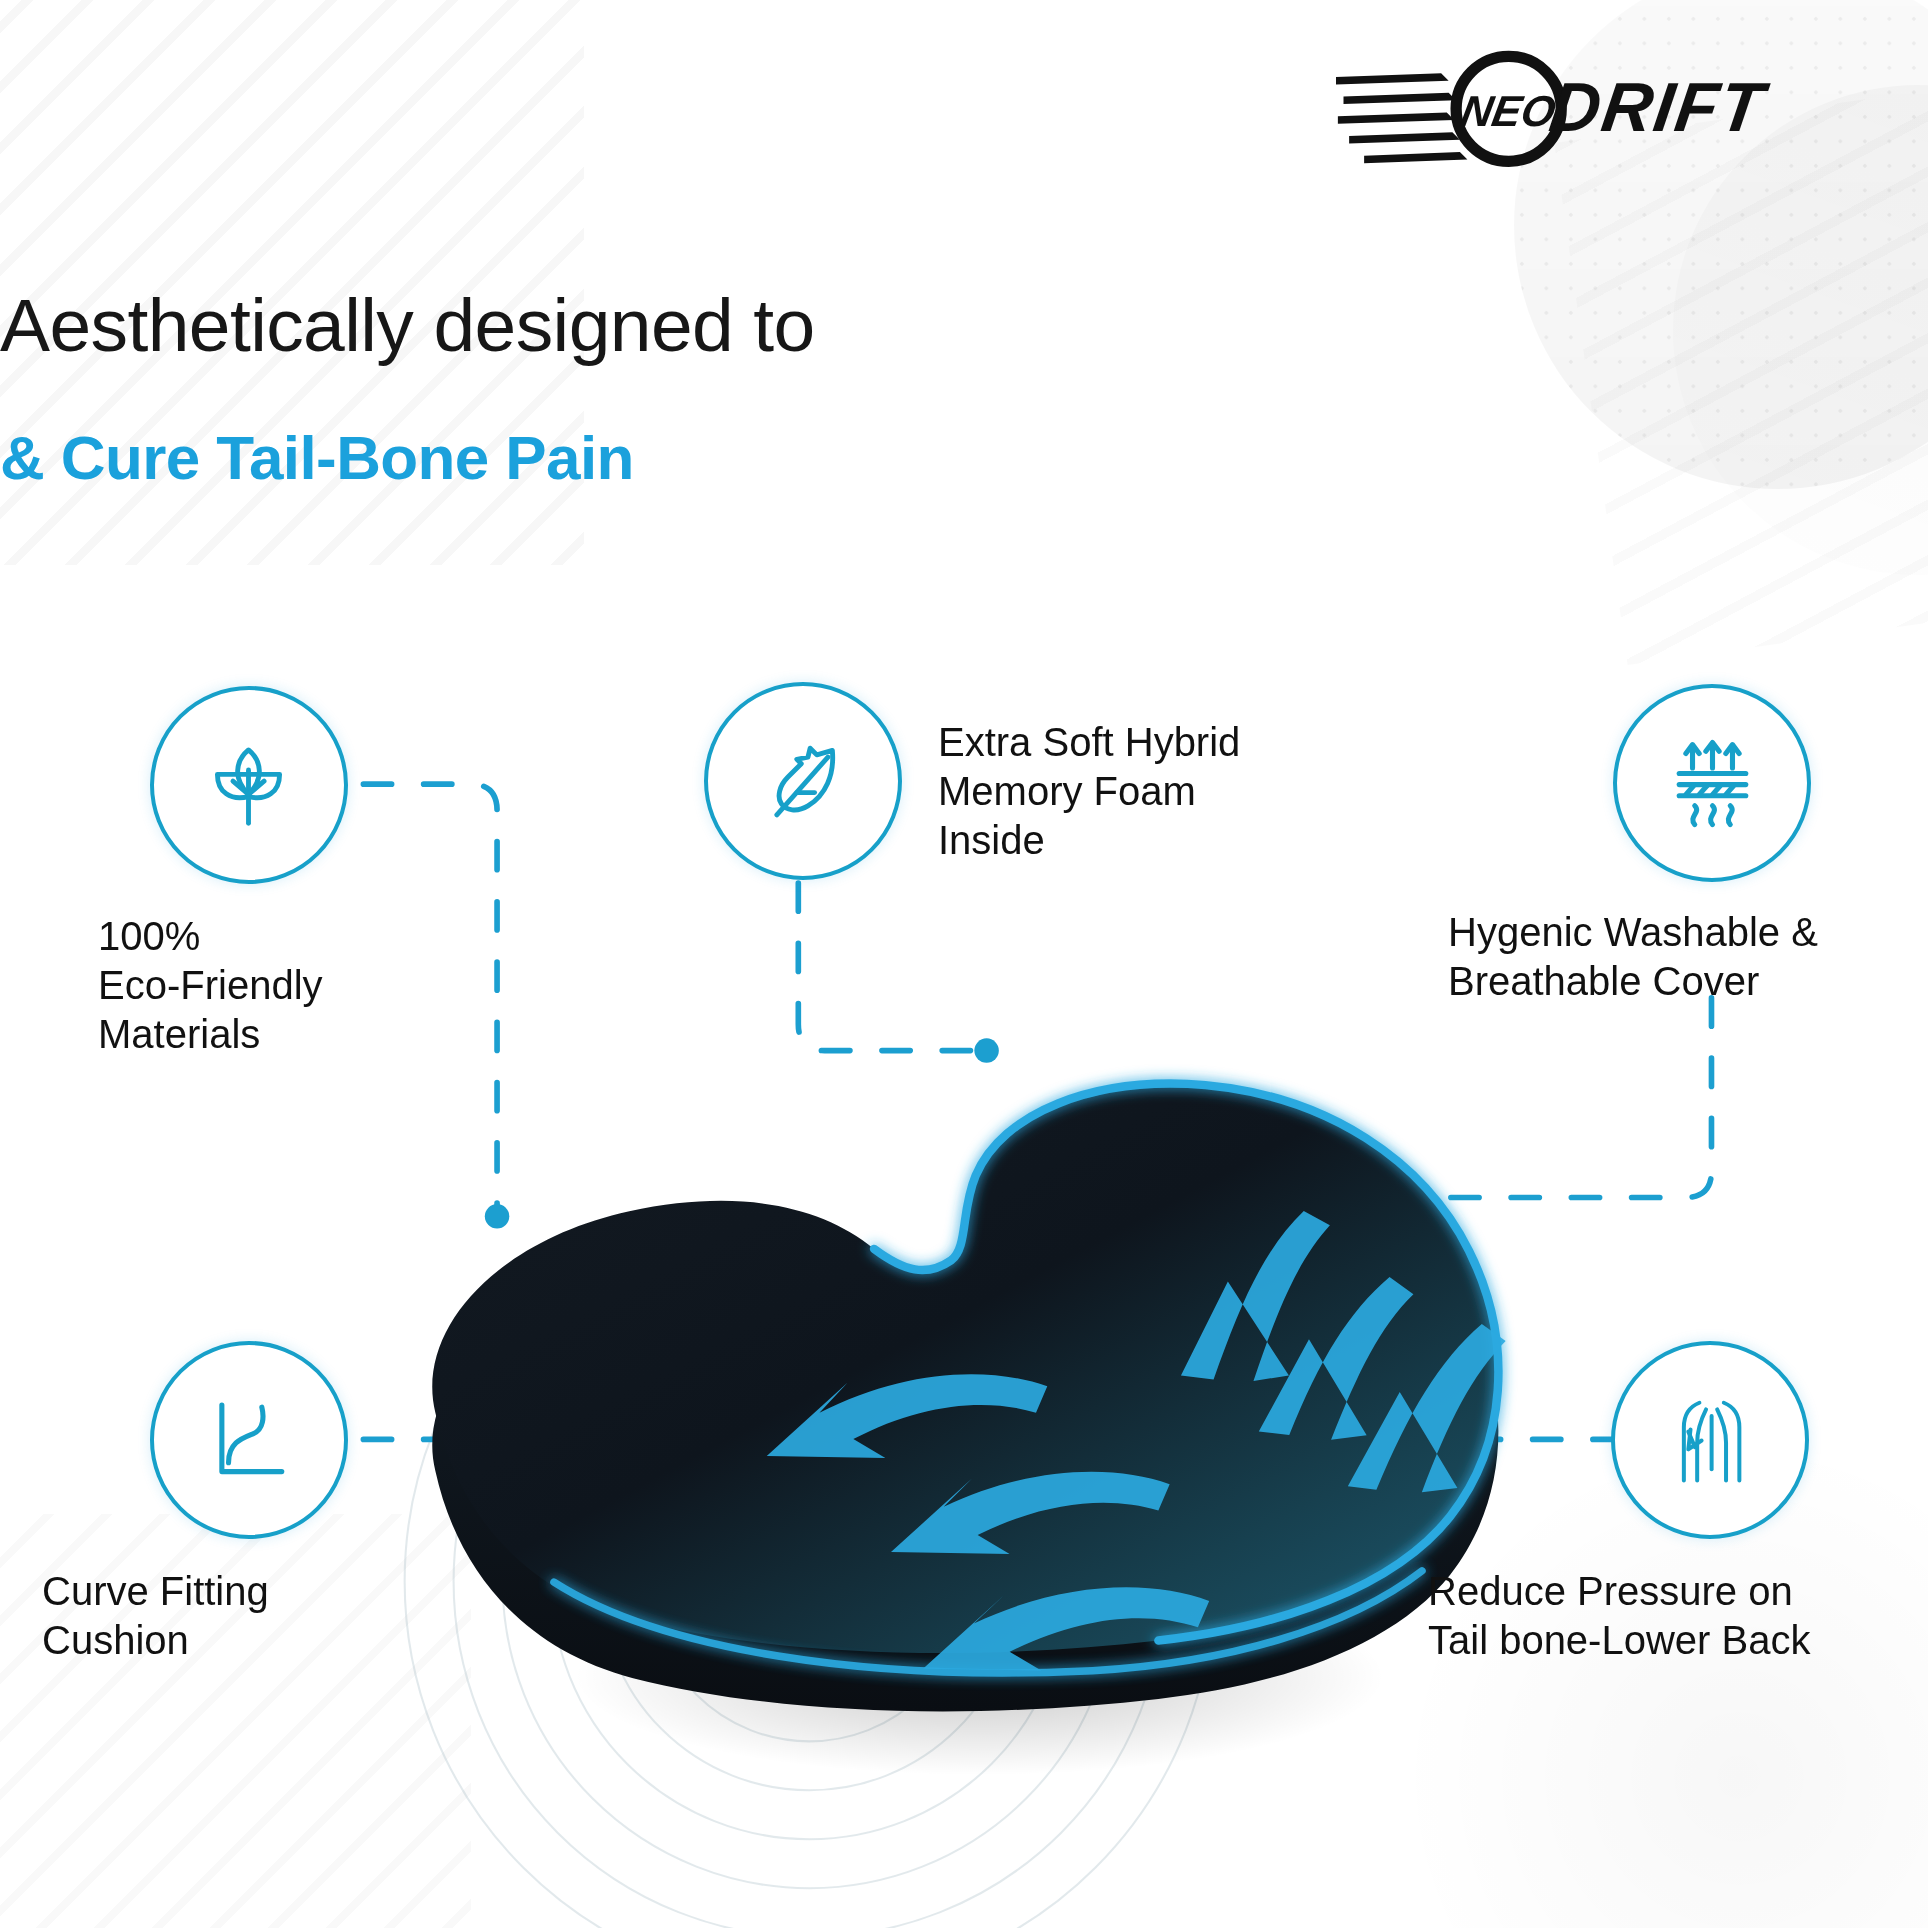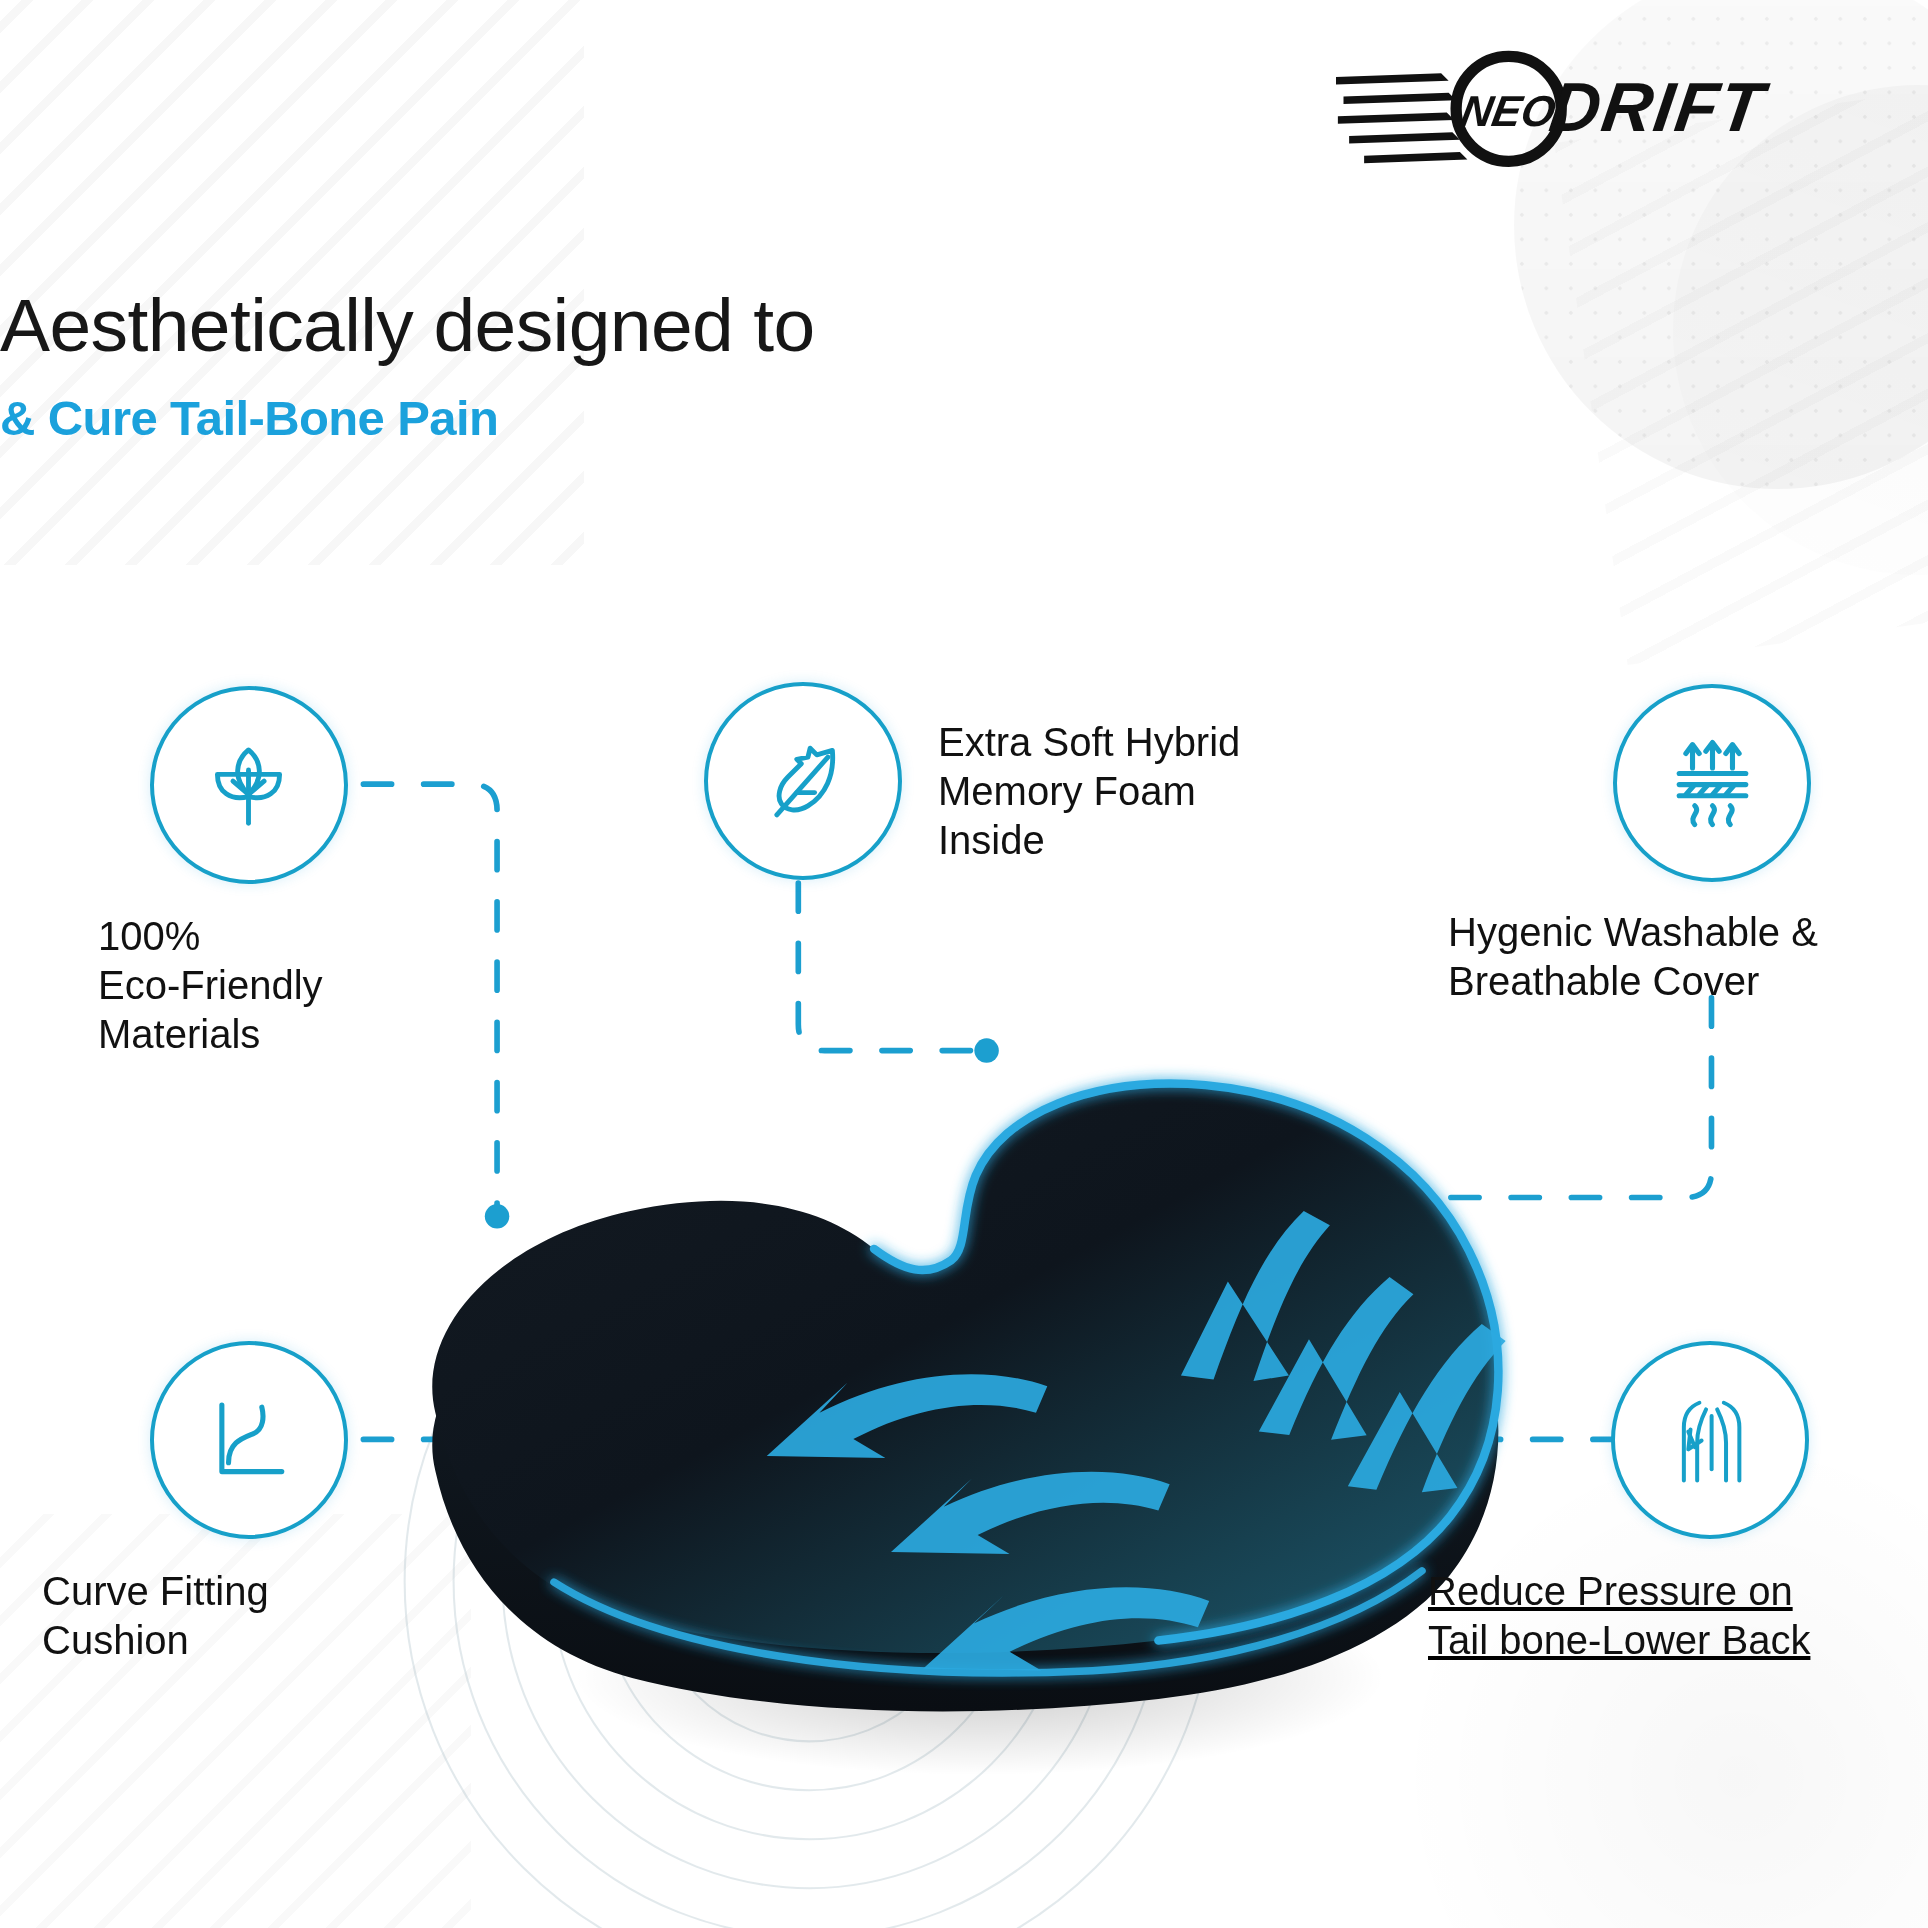--- a/index.html
+++ b/index.html
@@ -52,22 +52,23 @@
   .logo{position:absolute;left:1335px;top:45px;width:490px;height:122px;}
   .logo svg{width:100%;height:100%;display:block;}
 
   
   .headline{position:absolute;left:0;top:282px;width:1928px;text-align:left;}
   .headline .l1,.headline .l2{
     font-size:75px;line-height:87px;color:#171717;font-weight:400;
     letter-spacing:-0.6px;
   }
   .headline .l3{
-    font-size:49px;line-height:98px;color:#1BA1DC;font-weight:700;
+    font-size:62px;line-height:98px;color:#1BA1DC;font-weight:700;
     letter-spacing:-0.6px;
+    margin-top:40px;
   }
 
   
   .feat{position:absolute;}
   .icon-circle{
     width:198px;height:198px;border-radius:50%;
     border:4.7px solid #17A0C9;
     box-sizing:border-box;
     display:flex;align-items:center;justify-content:center;
     background:#ffffff;
@@ -89,21 +90,21 @@
   #feat-foam .feat-label{margin-top:36px;}
 
   #feat-cover{left:1552px;top:684px;width:320px;}
   #feat-cover .icon-circle{margin:0 auto;}
   #feat-cover .feat-label{margin-top:26px;width:527px;margin-left:-104px;}
 
   #feat-curve{left:98px;top:1341px;width:301px;}
   #feat-curve .icon-circle{margin:0 auto;}
   #feat-curve .feat-label{margin-top:28px;width:414px;margin-left:-56px;}
 
-  #feat-pressure{left:1550px;top:1341px;width:320px;text-decoration:underline;}
+  #feat-pressure{left:1550px;top:1341px;width:320px;}
   #feat-pressure .icon-circle{margin:0 auto;}
   #feat-pressure .feat-label{margin-top:28px;width:565px;margin-left:-122px;}
 
   
   #connectors{position:absolute;left:0;top:0;width:1928px;height:1928px;pointer-events:none;}
 
   
   #product{position:absolute;left:377px;top:1017px;width:1205px;height:782px;}
   #product svg{width:100%;height:100%;display:block;}
 </style>

